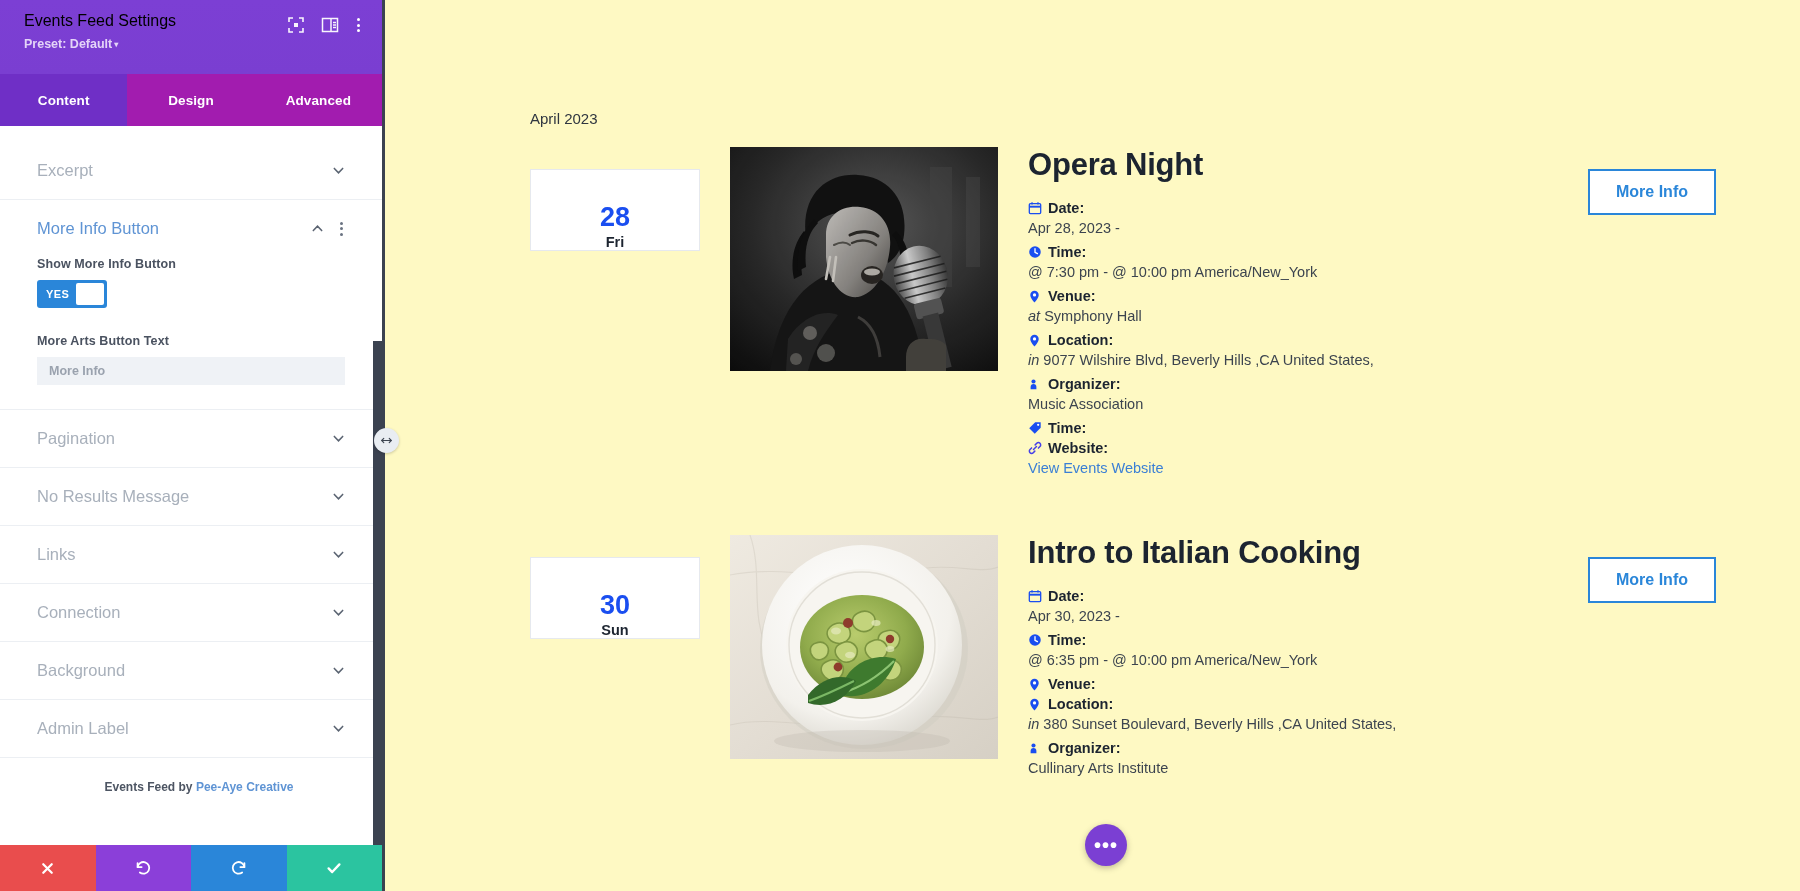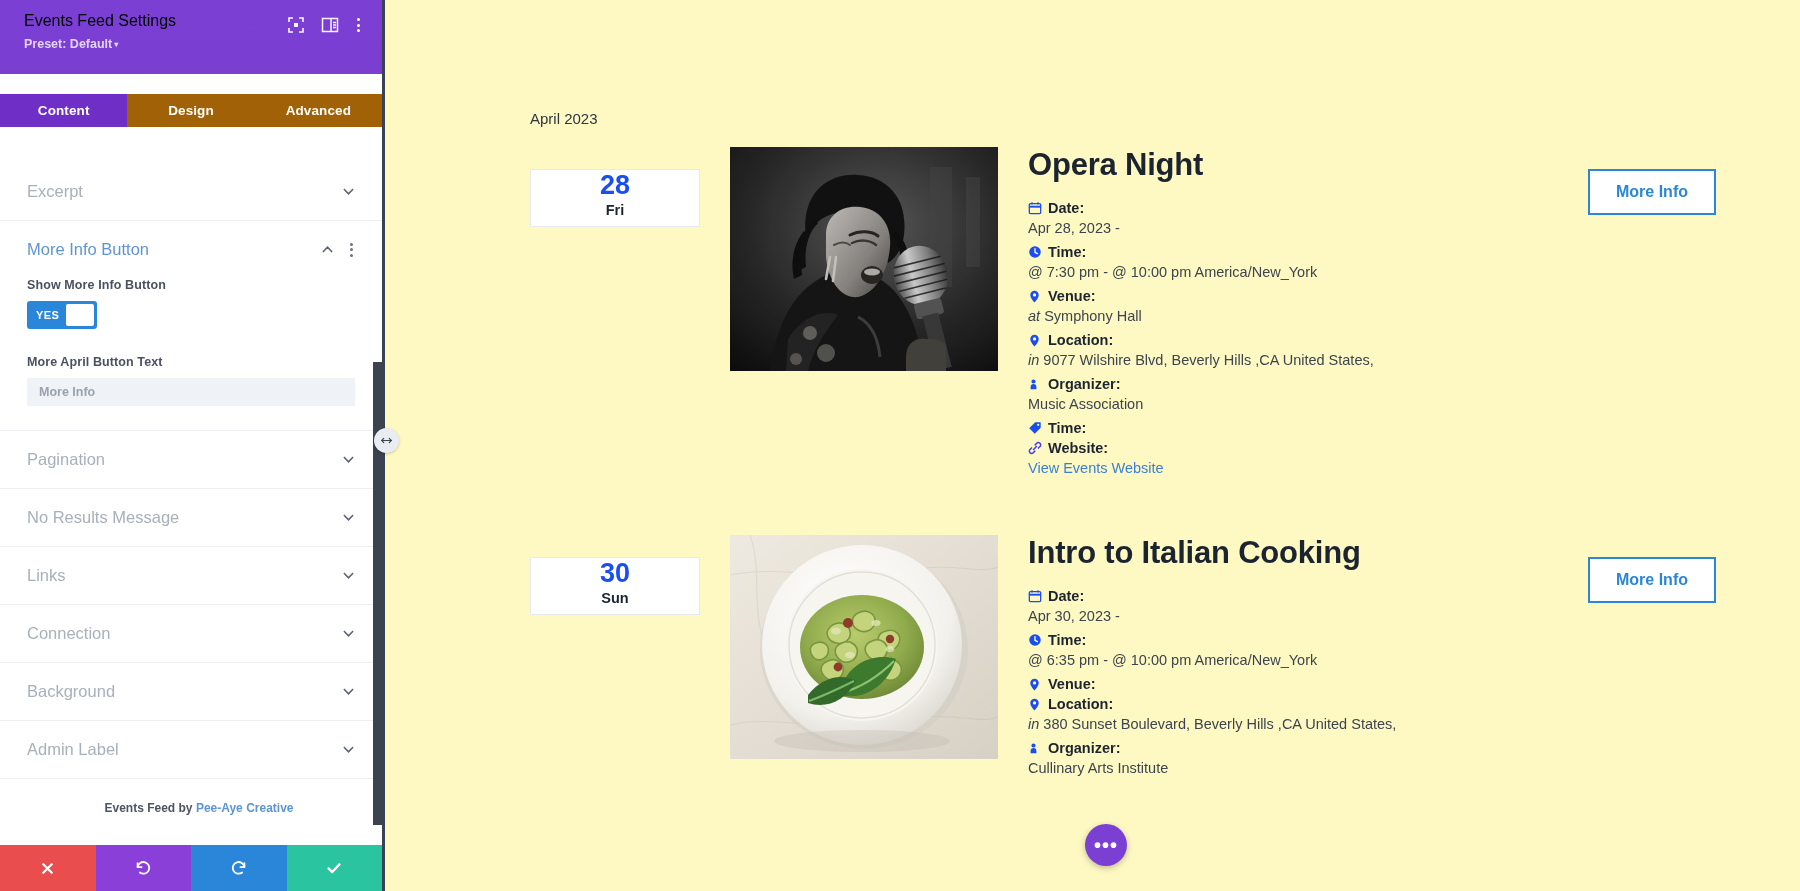--- a/index.html
+++ b/index.html
@@ -12,58 +12,57 @@
   .app { position: relative; width: 1800px; height: 891px; display: flex; }
 
   
   .sidebar {
     width: 385px; height: 891px;
     background: #ffffff;
     display: flex; flex-direction: column;
     position: relative;
     flex: 0 0 385px;
     border-right: 3px solid #3b4250;
-    gap: 20px;
   }
   .sb-header {
     background: #7b3fd3;
     background: linear-gradient(180deg,#7c3fd4 0%, #7a3ed1 100%);
     padding: 12px 20px 10px 24px;
     position: relative;
     height: 74px;
   }
   .sb-title-row { display: flex; align-items: flex-start; justify-content: space-between; }
   .sb-header-icons { display: flex; align-items: center; gap: 16px; padding-top: 4px; }
   .hdr-icon { width: 18px; height: 18px; opacity: .95; cursor: pointer; display:block; }
   .hdr-icon svg { display: block; }
   .sb-preset {
     color: #e4d4f8; font-size: 12.5px; font-weight: 600;
     margin-top: 3px; cursor: pointer;
   }
   .sb-preset .caret { font-size: 8px; margin-left: 2px; position: relative; top: -1px; }
 
   .sb-tabs {
-    display: flex; background: #a16207; height: 33px; text-align: center;
+    display: flex; background: #a21caf; height: 52px; text-align: center;
   }
   .sb-tab {
     flex: 1; display: flex; align-items: center; justify-content: center;
     color: #ffffff; font-size: 13.5px; font-weight: 700; cursor: pointer;
     letter-spacing: .1px;
   }
   .sb-tab.active { background: #6f2fc6; }
 
   .sb-body {
     flex: 1; overflow: hidden; position: relative; background: #fff;
     display: flex; flex-direction: column;
   }
   .sb-scroll { flex: 1; overflow: hidden; padding-top: 16px; }
 
   .accordion {
     border-bottom: 1px solid #eceff3;
-    padding: 0 27px;
+    padding: 0 37px;
   }
   .acc-head {
     display: flex; align-items: center; justify-content: space-between;
     height: 57px; cursor: pointer;
   }
   .acc-title { font-size: 16.5px; color: #a8b0bb; font-weight: 400; }
   .accordion.open .acc-title { color: #5f94d4; }
   .acc-right { display: flex; align-items: center; gap: 14px; }
   .chev { width: 13px; height: 13px; color: #5b6472; }
   .chev svg { display: block; }
@@ -128,22 +127,22 @@
     overflow: hidden; padding: 110px 0 0 0;
   }
   .month-label {
     font-size: 15px; color: #2f3640; margin-left: 145px; margin-bottom: 20px;
     font-weight: 400;
   }
   .event-row {
     display: flex; align-items: flex-start; margin-left: 145px; margin-bottom: 55px;
   }
   .date-box {
-    width: 170px; height: 58px; border: 1px solid #e6e9ee; background: #fff;
-    display: flex; flex-direction: column; align-items: center; justify-content: flex-start;
+    width: 170px; height: 82px; border: 1px solid #e6e9ee; background: #fff;
+    display: flex; flex-direction: column; align-items: center; justify-content: flex-end;
     flex: 0 0 170px; margin-top: 22px;
   }
   .date-day { font-size: 27px; font-weight: 700; color: #1a4ef0; line-height: 30px; }
   .date-dow { font-size: 14.5px; font-weight: 700; color: #1c2430; margin-top: 2px; }
 
   .ev-thumb {
     width: 268px; height: 224px; flex: 0 0 268px; margin-left: 30px;
     overflow: hidden; position: relative; background: #222;
   }
   .ev-thumb svg { display: block; width: 100%; height: 100%; }
@@ -257,21 +256,21 @@
                 </span>
             </span>
           </div>
           <div class="acc-body">
             <div class="field-label">Show More Info Button</div>
             <div class="toggle">
               <span class="tg-label">YES</span>
               <span class="knob"></span>
             </div>
             <div class="field-block">
-              <div class="field-label">More April Button Text</div>
+              <div class="field-label">More Arts Button Text</div>
               <input class="text-input" type="text" value="" placeholder="More Info" style="">
             </div>
           </div>
         </div>
 
         <div class="accordion">
           <div class="acc-head">
             <span class="acc-title">Pagination</span>
             <span class="chev">
               <svg viewBox="0 0 14 14" width="13" height="13" fill="none" stroke="#5b6472" stroke-width="1.7" stroke-linecap="round">

